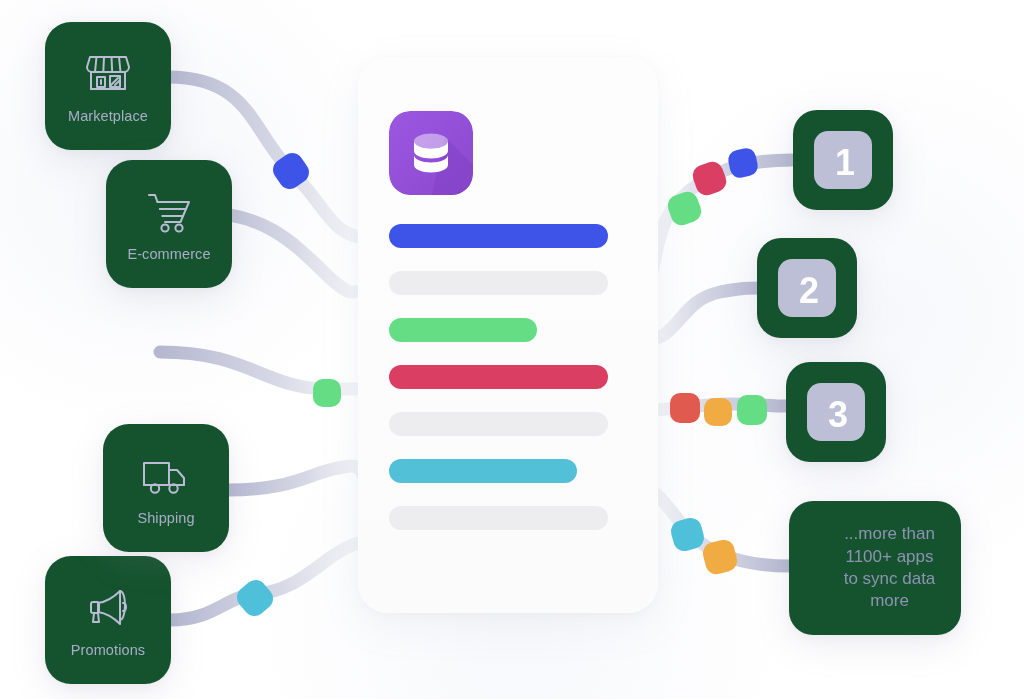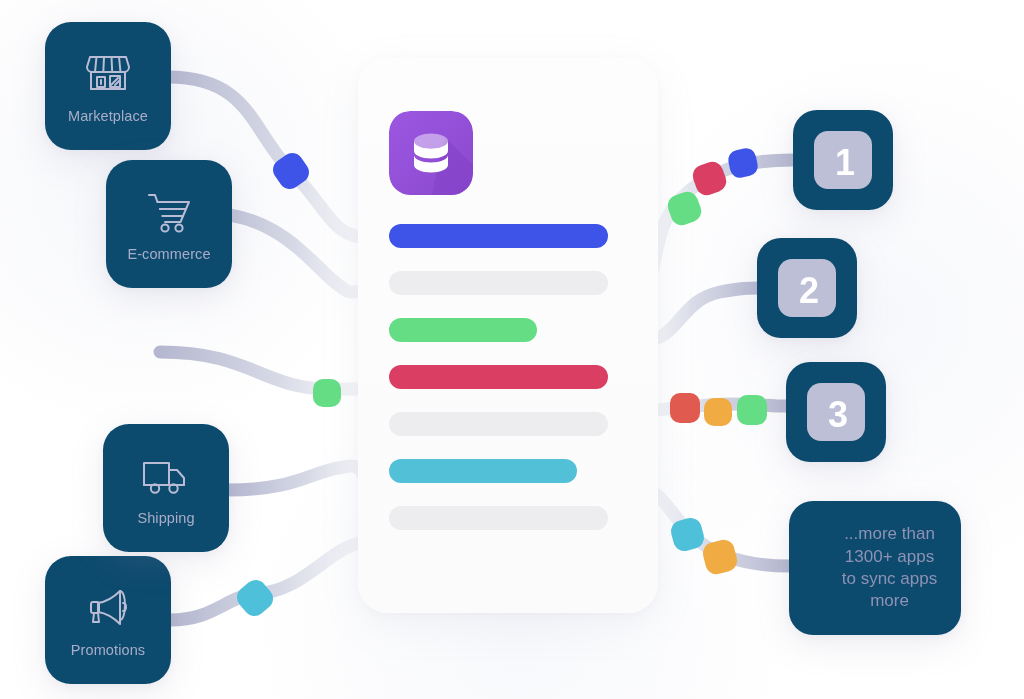--- a/index.html
+++ b/index.html
@@ -34,21 +34,21 @@
   
   #links {
     position: absolute;
     left: 0; top: 0;
     width: 1024px; height: 699px;
   }
 
   
   .card {
     position: absolute;
-    background: #0c4a6e;
+    background: #14532d;
     border-radius: 26px;
     box-shadow: 0 10px 34px rgba(140,146,175,.16), 0 2px 8px rgba(140,146,175,.08);
     display: flex;
     flex-direction: column;
     align-items: center;
     justify-content: center;
   }
   .src-card { width: 126px; height: 126px; padding-bottom: 2px; }
   .src-icon { width: 52px; height: 52px; color: #b9bcd4; display:block; }
   .src-label {
@@ -293,22 +293,22 @@
     <div class="num-badge" style="background: rgb(188, 191, 214);">
       <svg width="58" height="58" viewBox="0 0 58 58">
         <text x="31" y="44" text-anchor="middle" font-family="Liberation Sans, sans-serif" font-size="36" font-weight="bold" fill="#ffffff">3</text>
       </svg>
     </div>
   </div>
 
   <div class="card text-card">
     <p style="color: rgb(142, 146, 180); margin-left: 29px;">
       <span>...more than</span><br>
-      <span>1300+ apps</span><br>
-      <span>to sync apps</span><br>
+      <span>1100+ apps</span><br>
+      <span>to sync data</span><br>
       <span>more</span>
     </p>
   </div>
 
   <div id="chip-layer">
       <div class="chip" style="left: 275px; top: 155px; width: 32px; height: 32px; background: rgb(62, 84, 232); border-radius: 11px; transform: rotate(-35deg);"></div>
       <div class="chip" style="left: 313px; top: 379px; width: 28px; height: 28px; background: rgb(101, 221, 133); border-radius: 10px; transform: rotate(0deg);"></div>
       <div class="chip" style="left: 239px; top: 582px; width: 32px; height: 32px; background: rgb(78, 192, 217); border-radius: 11px; transform: rotate(-40deg);"></div>
       <div class="chip" style="left: 669px; top: 193px; width: 31px; height: 31px; background: rgb(101, 221, 133); border-radius: 11px; transform: rotate(-20deg);"></div>
       <div class="chip" style="left: 694px; top: 163px; width: 31px; height: 31px; background: rgb(218, 63, 99); border-radius: 11px; transform: rotate(-20deg);"></div>

